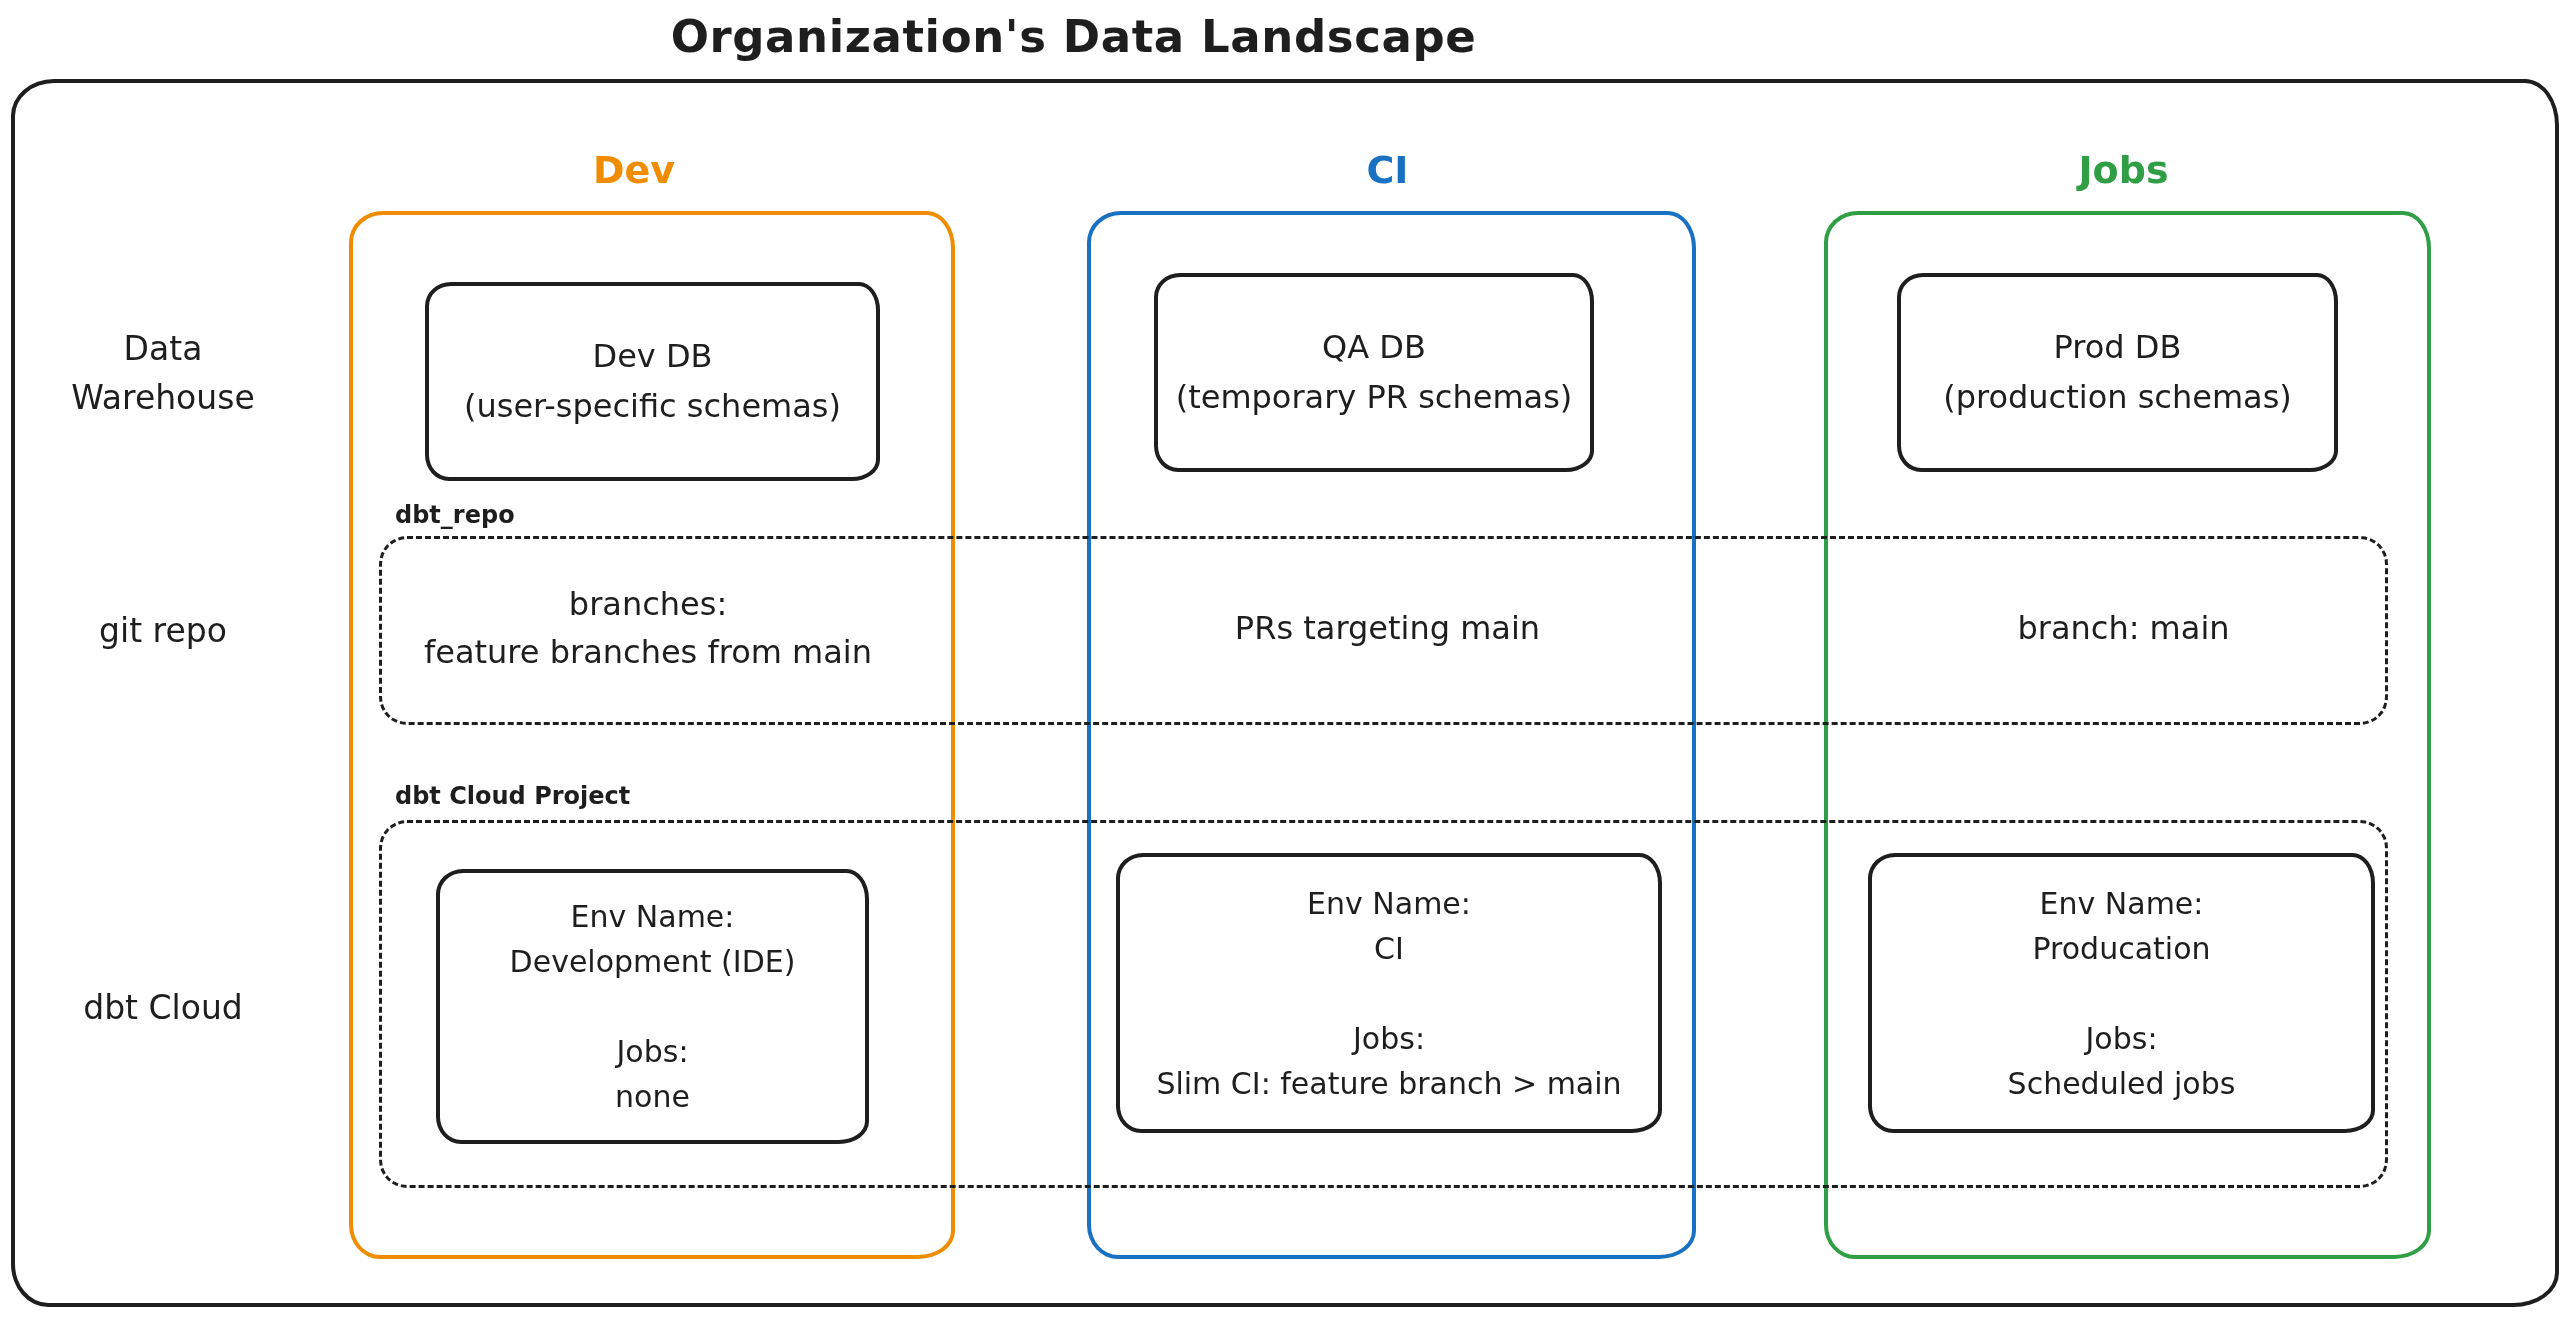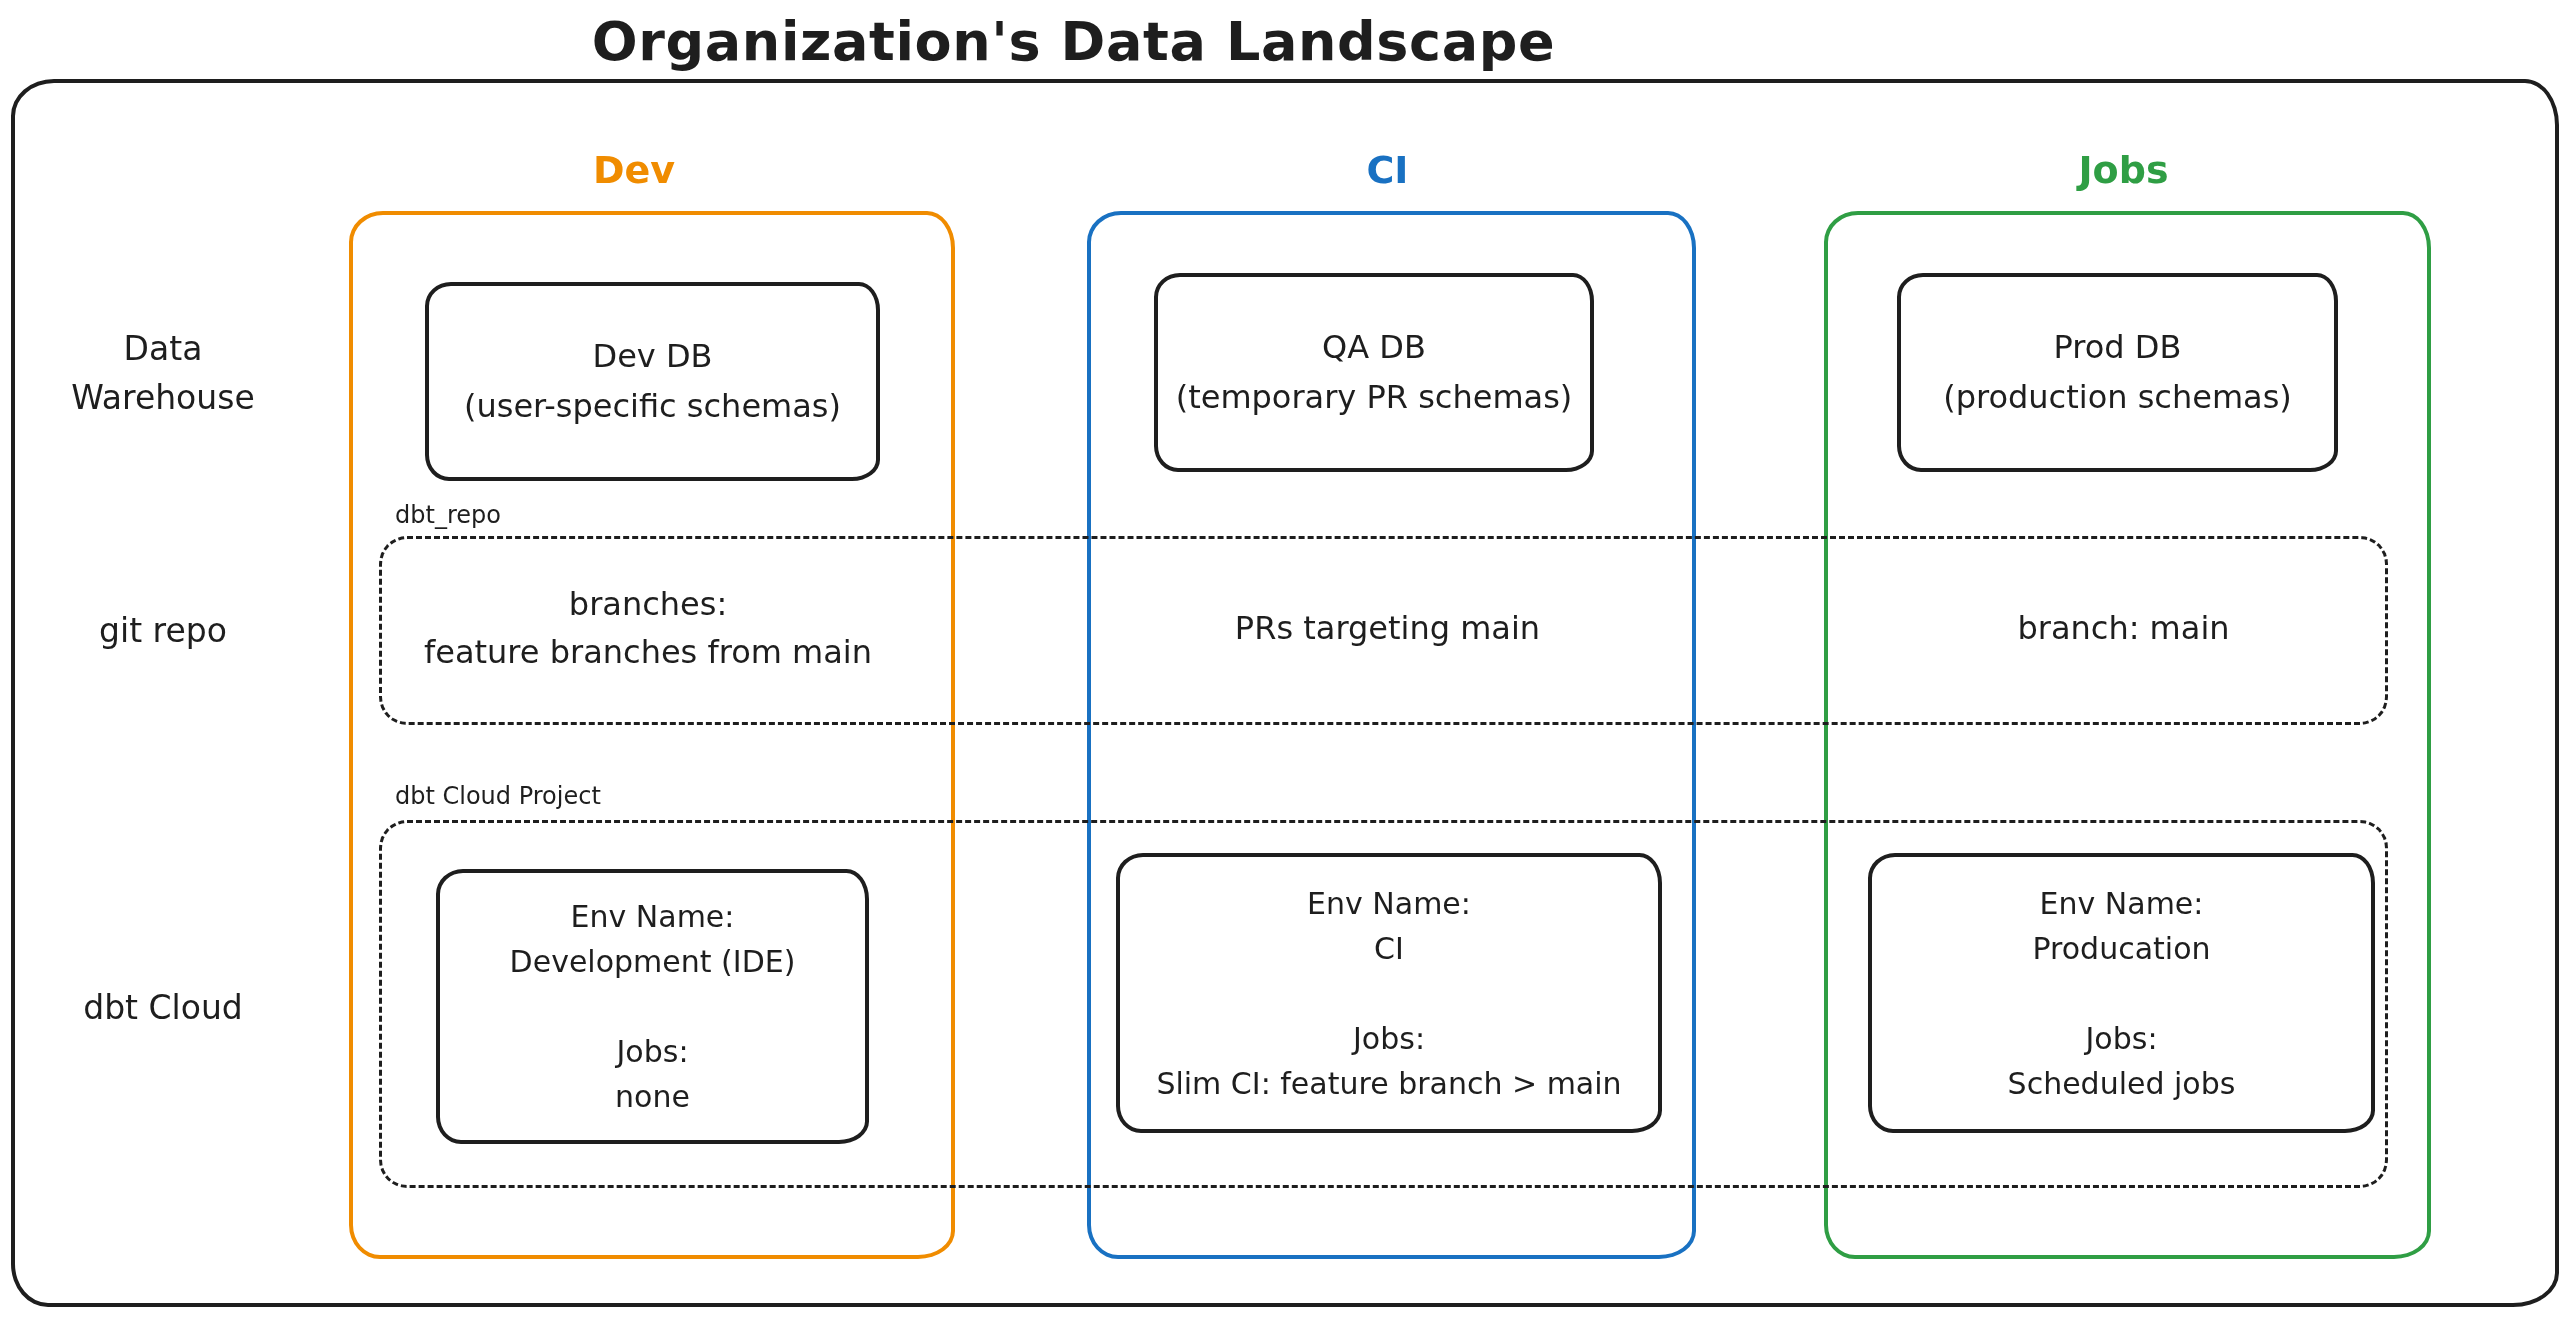--- a/index.html
+++ b/index.html
@@ -3,21 +3,21 @@
 <meta charset="utf-8">
 <style>
   html,body{margin:0;padding:0;background:#ffffff;}
   body{font-family:"DejaVu Sans", sans-serif;color:#1e1e1e;}
   #canvas{position:relative;width:2576px;height:1317px;background:#ffffff;overflow:hidden;}
 
   .abs{position:absolute;}
   .center{display:flex;align-items:center;justify-content:center;text-align:center;}
   .ml{white-space:pre-line;}
 
-  .page-title{left:0;top:9.5px;width:2147px;font-size:54px;font-weight:700;text-align:center;letter-spacing:0.6px;}
+  .page-title{left:0;top:9.5px;width:2147px;font-size:45px;font-weight:700;text-align:center;letter-spacing:0.6px;}
 
   .outer-frame{left:10.7px;top:79px;width:2540px;height:1220px;
     border:4.1px solid #1e1e1e;border-radius:43px 34px 46px 37px / 37px 46px 34px 43px;}
 
   .col-box{top:211px;height:1040px;border:4.1px solid #888;
     border-radius:34px 28px 37px 31px / 31px 37px 28px 34px;background:transparent;}
   .col-dev{left:349px;width:598px;}
   .col-ci{left:1087px;width:601px;}
   .col-prod{left:1824px;width:599px;}
 
@@ -31,21 +31,21 @@
   .db-box{top:273px;height:191px;border:4.1px solid #1e1e1e;
     border-radius:26px 21px 28px 24px / 24px 28px 21px 26px;
     font-size:32px;line-height:1.55;}
   .db-dev{left:425px;width:447px;margin-top:9px;}
   .db-ci{left:1154px;width:432px;}
   .db-prod{left:1897px;width:433px;}
 
   .band{left:379px;width:2003px;border:3px dashed #1e1e1e;border-radius:28px;}
   .band-git{top:536px;height:183px;}
   .band-dbt{top:820px;height:362px;}
-  .band-label{left:395px;font-size:24px;font-weight:400;}
+  .band-label{left:395px;font-size:24px;font-weight:700;}
   .band-label.git{top:501px;}
   .band-label.dbt{top:782px;}
 
   .git-text{top:536px;height:183px;font-size:32px;line-height:1.5;}
   .git-dev{left:349px;width:598px;}
   .git-ci{left:1087px;width:601px;}
   .git-prod{left:1824px;width:599px;}
 
   .dbt-box{border:4.1px solid #1e1e1e;
     border-radius:27px 22.5px 30px 25px / 25px 30px 22.5px 27px;

